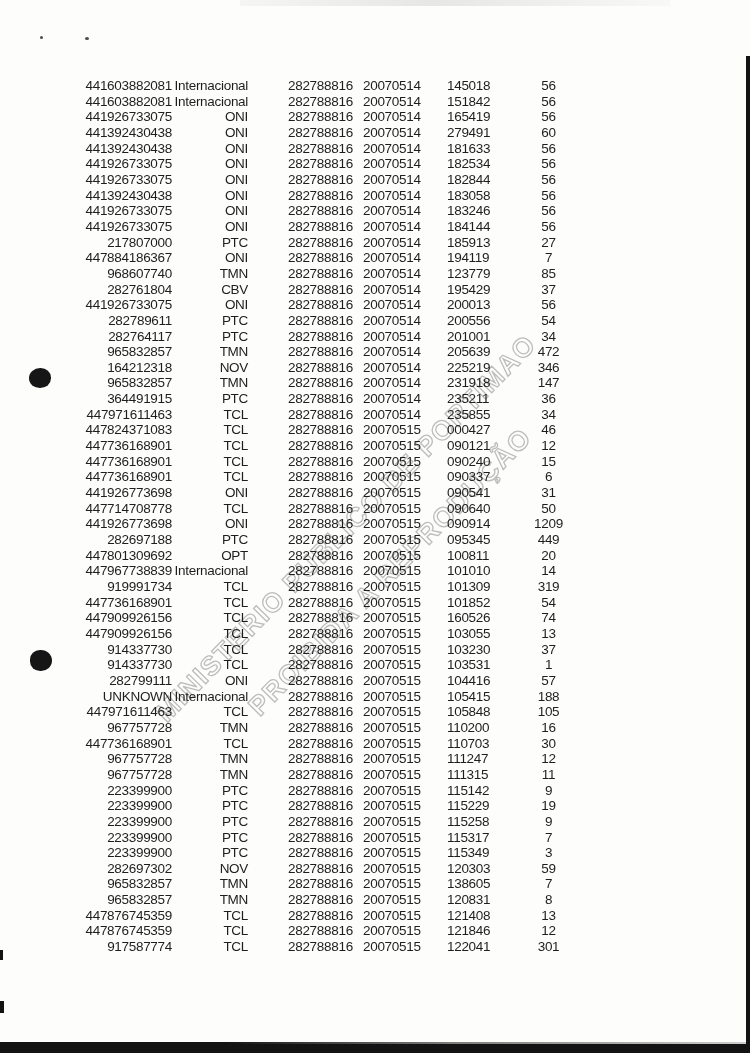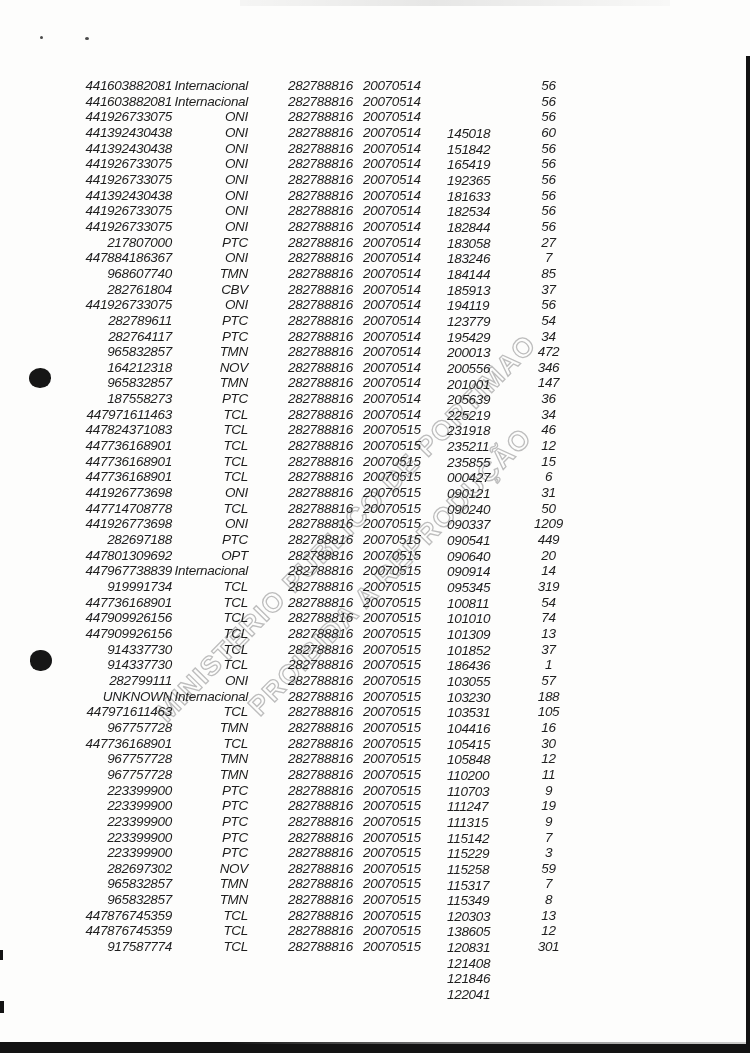--- a/index.html
+++ b/index.html
@@ -38,28 +38,27 @@
     z-index: 2;
     color: #1e1e1e;
     font-size: 13.5px;
     letter-spacing: -0.3px;
   }
   .row {
     display: grid;
     grid-template-columns: 112px 76px 108px 84px 80px 57px;
     height: 15.67px;
     line-height: 15.67px;
-    font-style: italic;
   }
   .c  { overflow: visible; white-space: nowrap; }
   .c1 { text-align: right; }
   .c2 { text-align: right; }
   .c3 { padding-left: 40px; }
   .c4 { padding-left: 7px; }
-  .c5 { padding-left: 7px; margin-top: 48px; }
+  .c5 { padding-left: 7px; }
   .c6 { text-align: center; }
 
   
   .hole {
     position: absolute;
     background: #161616;
     z-index: 3;
   }
   .hole1 { left: 29px; top: 368px; width: 22px; height: 20px; border-radius: 52% 48% 50% 50%; }
   .hole2 { left: 30px; top: 650px; width: 22px; height: 21px; border-radius: 47% 53% 52% 48%; }
@@ -148,21 +147,21 @@
         <span class="c c3">282788816</span>
         <span class="c c4">20070514</span>
         <span class="c c5">165419</span>
         <span class="c c6">56</span>
       </div>
       <div class="row">
         <span class="c c1">441392430438</span>
         <span class="c c2">ONI</span>
         <span class="c c3">282788816</span>
         <span class="c c4">20070514</span>
-        <span class="c c5">192365</span>
+        <span class="c c5">279491</span>
         <span class="c c6">60</span>
       </div>
       <div class="row">
         <span class="c c1">441392430438</span>
         <span class="c c2">ONI</span>
         <span class="c c3">282788816</span>
         <span class="c c4">20070514</span>
         <span class="c c5">181633</span>
         <span class="c c6">56</span>
       </div>
@@ -280,21 +279,21 @@
       </div>
       <div class="row">
         <span class="c c1">965832857</span>
         <span class="c c2">TMN</span>
         <span class="c c3">282788816</span>
         <span class="c c4">20070514</span>
         <span class="c c5">231918</span>
         <span class="c c6">147</span>
       </div>
       <div class="row">
-        <span class="c c1">187558273</span>
+        <span class="c c1">364491915</span>
         <span class="c c2">PTC</span>
         <span class="c c3">282788816</span>
         <span class="c c4">20070514</span>
         <span class="c c5">235211</span>
         <span class="c c6">36</span>
       </div>
       <div class="row">
         <span class="c c1">447971611463</span>
         <span class="c c2">TCL</span>
         <span class="c c3">282788816</span>
@@ -396,21 +395,21 @@
         <span class="c c3">282788816</span>
         <span class="c c4">20070515</span>
         <span class="c c5">101852</span>
         <span class="c c6">54</span>
       </div>
       <div class="row">
         <span class="c c1">447909926156</span>
         <span class="c c2">TCL</span>
         <span class="c c3">282788816</span>
         <span class="c c4">20070515</span>
-        <span class="c c5">186436</span>
+        <span class="c c5">160526</span>
         <span class="c c6">74</span>
       </div>
       <div class="row">
         <span class="c c1">447909926156</span>
         <span class="c c2">TCL</span>
         <span class="c c3">282788816</span>
         <span class="c c4">20070515</span>
         <span class="c c5">103055</span>
         <span class="c c6">13</span>
       </div>

